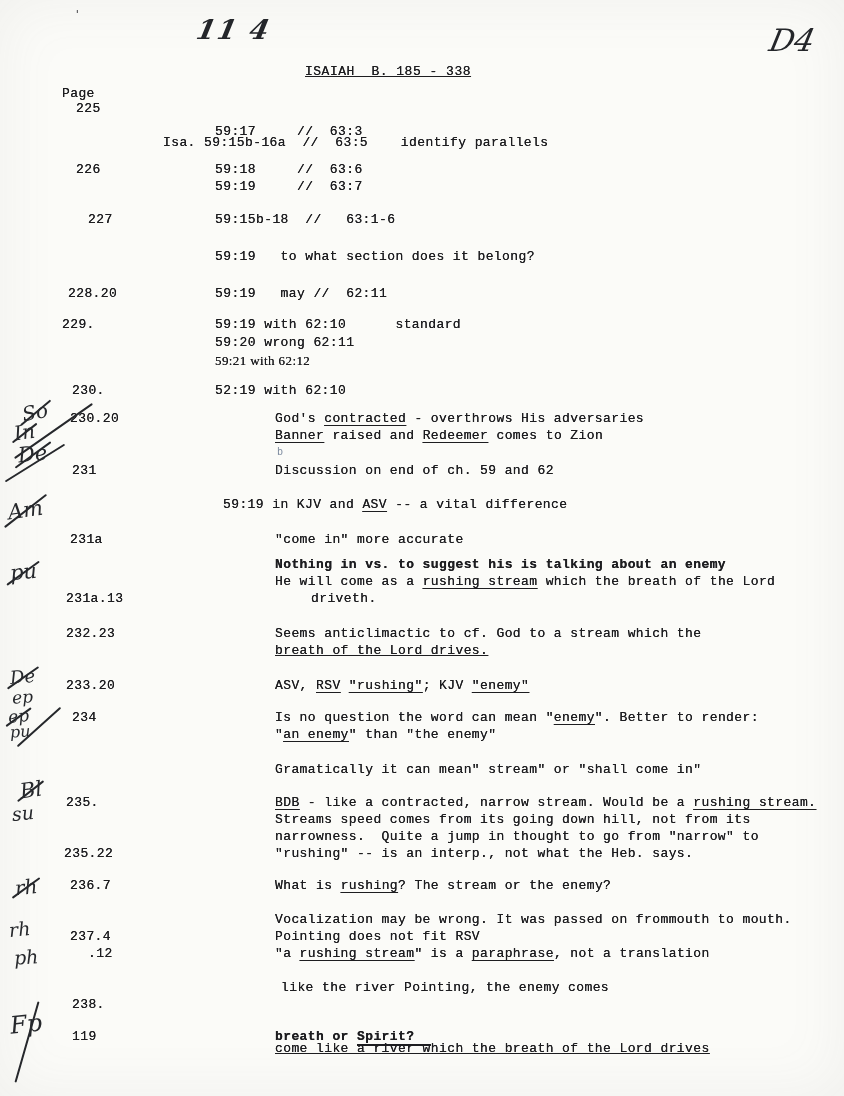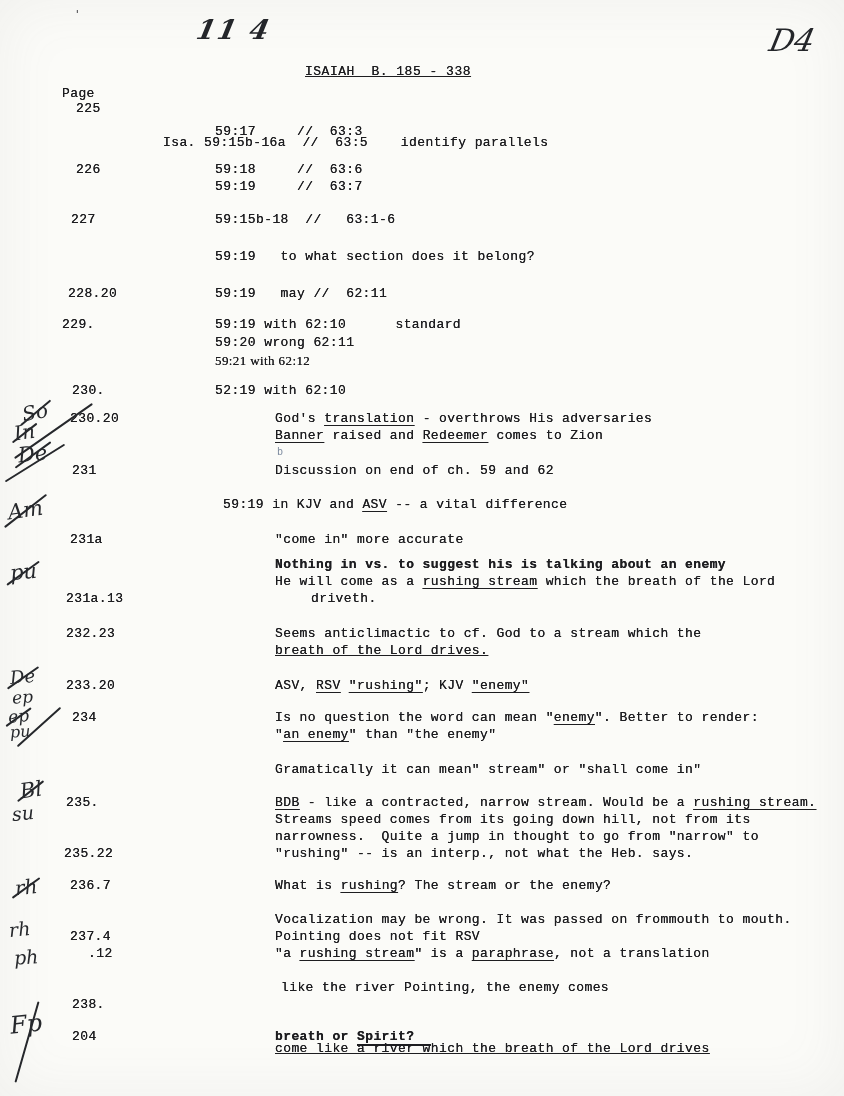--- a/index.html
+++ b/index.html
@@ -55,33 +55,33 @@
   <div class="hand hand-corner">D4</div>
   <div class="title">ISAIAH  B. 185 - 338</div>
   <div class="colhead">Page</div>
   <div id="typed-layer">
       <div class="pnum" style="left: 76px; top: 102px;">225</div>
       <div class="tline" style="left: 163px; top: 108px; margin-top: 28px;"><span>Isa. 59:15b-16a  //  63:5    identify parallels</span></div>
       <div class="tline" style="left: 215px; top: 125px;"><span>59:17     //  63:3</span></div>
       <div class="pnum" style="left: 76px; top: 163px;">226</div>
       <div class="tline" style="left: 215px; top: 163px;"><span>59:18     //  63:6</span></div>
       <div class="tline" style="left: 215px; top: 180px;"><span>59:19     //  63:7</span></div>
-      <div class="pnum" style="left: 71px; top: 213px;">227</div>
+      <div class="pnum" style="left: 88px; top: 213px;">227</div>
       <div class="tline" style="left: 215px; top: 213px;"><span>59:15b-18  //   63:1-6</span></div>
       <div class="tline" style="left: 215px; top: 250px;"><span>59:19   to what section does it belong?</span></div>
       <div class="pnum" style="left: 68px; top: 287px;">228.20</div>
       <div class="tline" style="left: 215px; top: 287px;"><span>59:19   may //  62:11</span></div>
       <div class="pnum" style="left: 62px; top: 318px;">229.</div>
       <div class="tline" style="left: 215px; top: 318px;"><span>59:19 with 62:10      standard</span></div>
       <div class="tline" style="left: 215px; top: 336px;"><span>59:20 wrong 62:11</span></div>
       <div class="tline" style="left: 215px; top: 354px; font-family: Liberation Serif, serif;"><span>59:21 with 62:12</span></div>
       <div class="pnum" style="left: 72px; top: 384px;">230.</div>
       <div class="tline" style="left: 215px; top: 384px;"><span>52:19 with 62:10</span></div>
       <div class="pnum" style="left: 70px; top: 412px;">230.20</div>
-      <div class="tline" style="left: 275px; top: 412px;"><span>God's </span><span class="u">translation</span><span> - overthrows His adversaries</span></div>
+      <div class="tline" style="left: 275px; top: 412px;"><span>God's </span><span class="u">contracted</span><span> - overthrows His adversaries</span></div>
       <div class="tline" style="left: 275px; top: 429px;"><span class="u">Banner</span><span> raised and </span><span class="u">Redeemer</span><span> comes to Zion</span></div>
       <div class="pnum" style="left: 72px; top: 464px;">231</div>
       <div class="tline" style="left: 275px; top: 464px;"><span>Discussion on end of ch. 59 and 62</span></div>
       <div class="tline" style="left: 223px; top: 498px;"><span>59:19 in KJV and </span><span class="u">ASV</span><span> -- a vital difference</span></div>
       <div class="pnum" style="left: 70px; top: 533px;">231a</div>
       <div class="tline" style="left: 275px; top: 533px;"><span>"come in" more accurate</span></div>
       <div class="tline" style="left: 275px; top: 558px; font-weight: bold;"><span>Nothing in vs. to suggest his is talking about an enemy</span></div>
       <div class="tline" style="left: 275px; top: 575px;"><span>He will come as a </span><span class="u">rushing stream</span><span> which the breath of the Lord</span></div>
       <div class="pnum" style="left: 66px; top: 592px;">231a.13</div>
       <div class="tline" style="left: 311px; top: 592px;"><span>driveth.</span></div>
@@ -103,21 +103,21 @@
       <div class="pnum" style="left: 70px; top: 879px;">236.7</div>
       <div class="tline" style="left: 275px; top: 879px;"><span>What is </span><span class="u">rushing</span><span>? The stream or the enemy?</span></div>
       <div class="tline" style="left: 275px; top: 913px;"><span>Vocalization may be wrong. It was passed on frommouth to mouth.</span></div>
       <div class="pnum" style="left: 70px; top: 930px;">237.4</div>
       <div class="tline" style="left: 275px; top: 930px;"><span>Pointing does not fit RSV</span></div>
       <div class="pnum" style="left: 88px; top: 947px;">.12</div>
       <div class="tline" style="left: 275px; top: 947px;"><span>"a </span><span class="u">rushing stream</span><span>" is a </span><span class="u">paraphrase</span><span>, not a translation</span></div>
       <div class="tline" style="left: 281px; top: 981px;"><span>like the river Pointing, the enemy comes</span></div>
       <div class="pnum" style="left: 72px; top: 998px;">238.</div>
       <div class="tline" style="left: 275px; top: 1042px; text-decoration: underline;"><span>come like a river which the breath of the Lord drives</span></div>
-      <div class="pnum" style="left: 72px; top: 1030px;">204</div>
+      <div class="pnum" style="left: 72px; top: 1030px;">119</div>
       <div class="tline bold" style="left: 275px; top: 1030px;"><span>breath or </span><span class="uh">Spirit?  </span></div>
     </div>
   <div id="margin-layer">
       <div class="hmark" style="left: 22px; top: 402px; font-size: 20px; transform: rotate(-10deg);"><span>So</span><span class="slash"></span></div>
       <div class="hmark" style="left: 14px; top: 422px; font-size: 20px; transform: rotate(-8deg);"><span>In</span><span class="slash"></span></div>
       <div class="hmark" style="left: 18px; top: 444px; font-size: 21px; transform: rotate(-6deg);"><span>De</span><span class="slash"></span></div>
       <div class="hmark" style="left: 8px; top: 500px; font-size: 21px; transform: rotate(-8deg);"><span>Am</span><span class="slash"></span></div>
       <div class="hmark" style="left: 10px; top: 562px; font-size: 21px; transform: rotate(-6deg);"><span>pu</span><span class="slash"></span></div>
       <div class="hmark" style="left: 10px; top: 668px; font-size: 18px; transform: rotate(-5deg);"><span>De</span><span class="slash"></span></div>
       <div class="hmark" style="left: 12px; top: 689px; font-size: 17px; transform: rotate(-4deg);"><span>ep</span></div>

